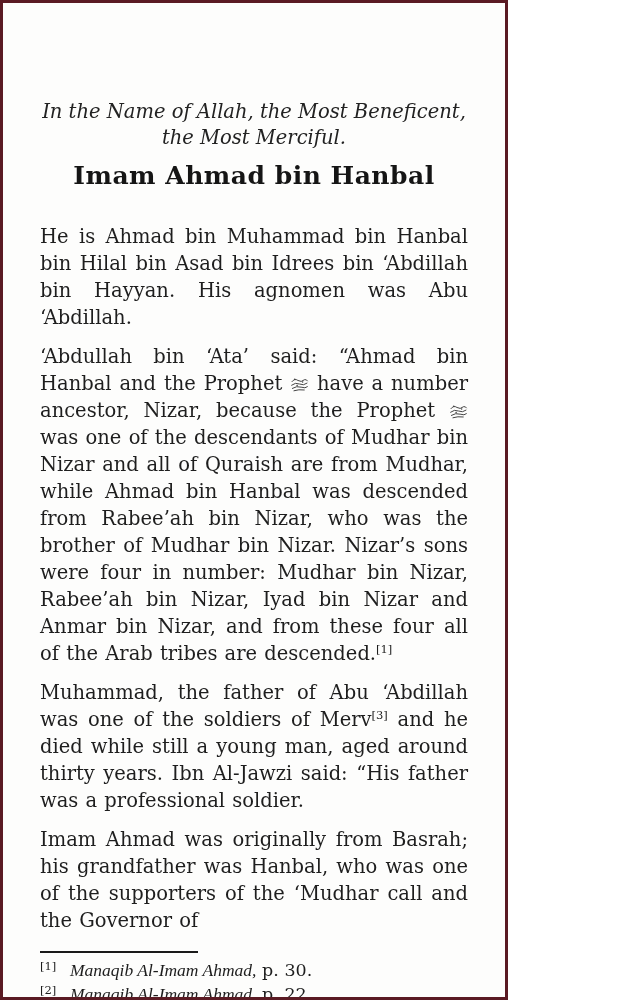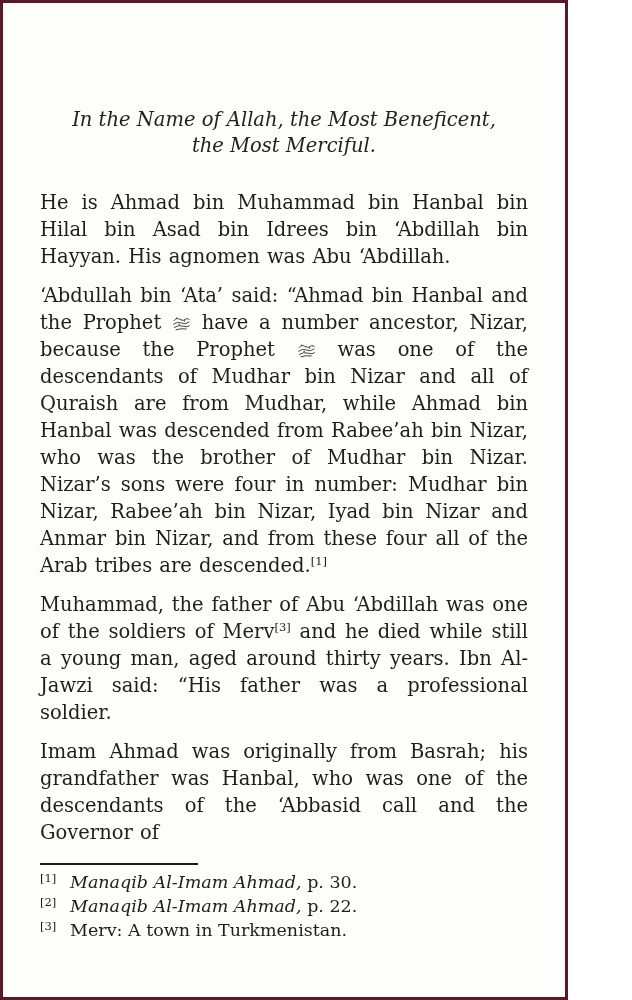--- a/index.html
+++ b/index.html
@@ -2,26 +2,26 @@
 <html><head>
 <meta charset="utf-8">
 <style>
   html, body {
     margin: 0;
     padding: 0;
     background: #ffffff;
   }
   .page {
     position: relative;
-    width: 568px;
+    width: 508px;
     height: 1000px;
     box-sizing: border-box;
     background: #fdfdfc;
     border: 3px solid #5a1a23;
-    padding: 16px 37px;
+    padding: 8px 37px;
     overflow: hidden;
     font-family: "DejaVu Serif", "Liberation Serif", serif;
     color: #1e1e1e;
   }
   .bismillah {
     margin-top: 88px;
     text-align: center;
     font-style: italic;
     font-size: 19.5px;
     line-height: 26px;
@@ -81,32 +81,33 @@
   .fn-row {
     display: flex;
     align-items: flex-start;
   }
   .fn-marker {
     flex: 0 0 30px;
     font-size: 11.5px;
     line-height: 24px;
     transform: translateY(-4px);
   }
-  .fn-text em { font-style: italic; }
+  .fn-text em { font-style: italic; font-family: Liberation Serif, serif; }
 </style>
 </head>
 <body>
 
 <div class="page">
 
   <div class="bismillah">
     <div>In the Name of Allah, the Most Beneficent,</div>
     <div>the Most Merciful.</div>
   </div>
 
+  <h1 class="page-title">Imam Ahmad bin Hanbal</h1>
 
 
   <div class="body-copy" id="paragraphs">
       <p class="body-para"><span>He is Ahmad bin Muhammad bin Hanbal bin Hilal bin Asad bin Idrees bin ‘Abdillah bin Hayyan. His agnomen was Abu ‘Abdillah.</span></p>
       <p class="body-para"><span>‘Abdullah bin ‘Ata’ said: “Ahmad bin Hanbal and the Prophet </span><span class="pbuh"><svg viewBox="0 0 24 20" width="19" height="16" xmlns="http://www.w3.org/2000/svg">
             <g stroke="#3a3a3a" fill="none" stroke-width="1.2" stroke-linecap="round">
               <path d="M2.5 7 Q6 2.5 10 5.5 T18.5 4.5 Q21 4 22 6"></path>
               <path d="M2 11.5 Q7 7.5 12 10 T21.5 9"></path>
               <path d="M3 15.5 Q8.5 12 14 14 T22 13.5"></path>
               <path d="M5 18.5 Q11 16.5 18 17.5"></path>
@@ -123,21 +124,21 @@
               <path d="M3 15.5 Q8.5 12 14 14 T22 13.5"></path>
               <path d="M5 18.5 Q11 16.5 18 17.5"></path>
             </g>
             <g fill="#3a3a3a">
               <circle cx="6" cy="4" r="0.9"></circle>
               <circle cx="16" cy="7.5" r="0.9"></circle>
               <circle cx="9" cy="12" r="0.9"></circle>
             </g>
           </svg></span><span> was one of the descendants of Mudhar bin Nizar and all of Quraish are from Mudhar, while Ahmad bin Hanbal was descended from Rabee’ah bin Nizar, who was the brother of Mudhar bin Nizar. Nizar’s sons were four in number: Mudhar bin Nizar, Rabee’ah bin Nizar, Iyad bin Nizar and Anmar bin Nizar, and from these four all of the Arab tribes are descended.</span><sup class="fnref">[1]</sup></p>
       <p class="body-para"><span>Muhammad, the father of Abu ‘Abdillah was one of the soldiers of Merv</span><sup class="fnref">[3]</sup><span>  and he died while still a young man, aged around thirty years. Ibn Al-Jawzi said: “His father was a professional soldier.</span></p>
-      <p class="body-para"><span>Imam Ahmad was originally from Basrah; his grandfather was Hanbal, who was one of the descendants of the ‘Abbasid call and the Governor of</span></p>
+      <p class="body-para"><span>Imam Ahmad was originally from Basrah; his grandfather was Hanbal, who was one of the supporters of the ‘Mudhar call and the Governor of</span></p>
     </div>
 
   <div class="footnotes">
     <div class="fn-rule"></div>
     <div id="fn-list">
         <div class="fn-row">
           <span class="fn-marker">[1]</span>
           <span class="fn-text"><em>Manaqib Al-Imam Ahmad,</em><span> p. 30.</span></span>
         </div>
         <div class="fn-row">

